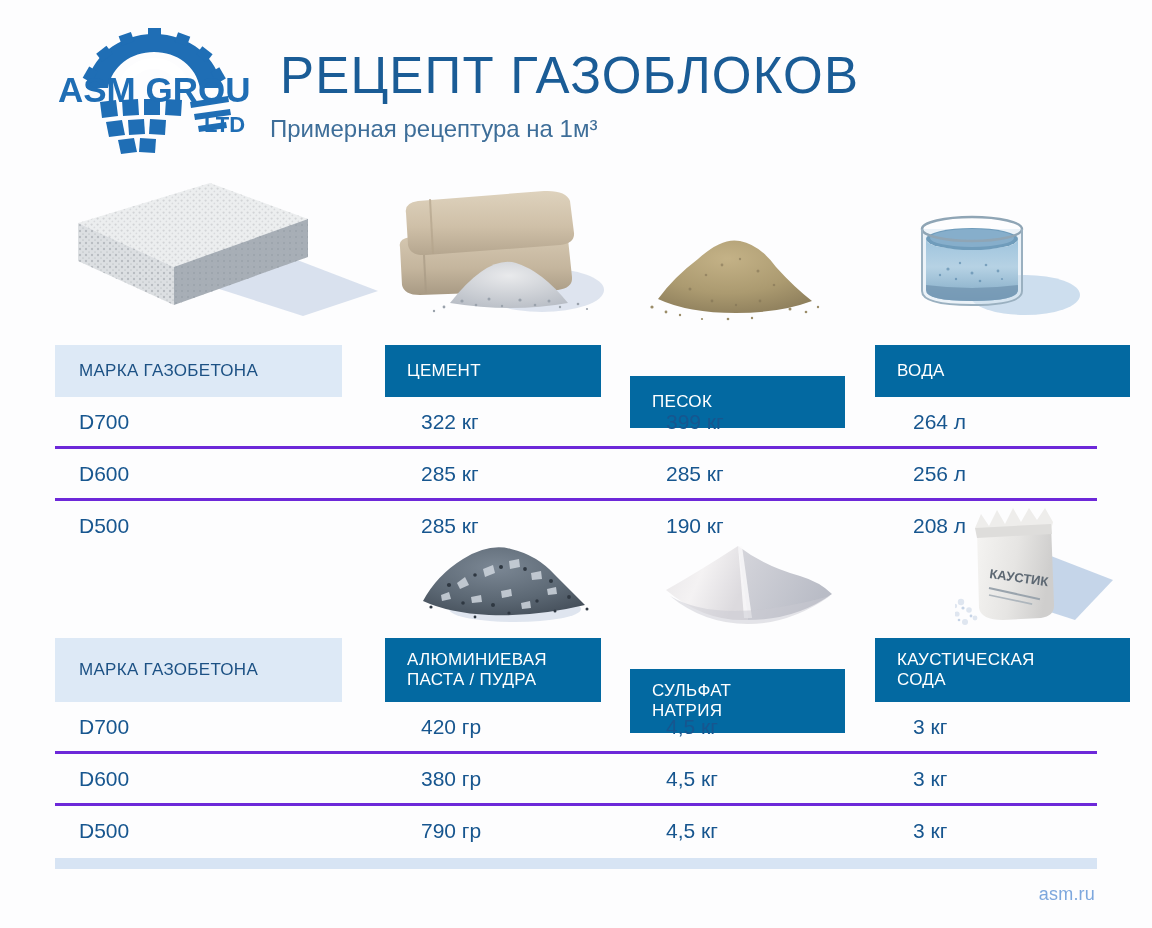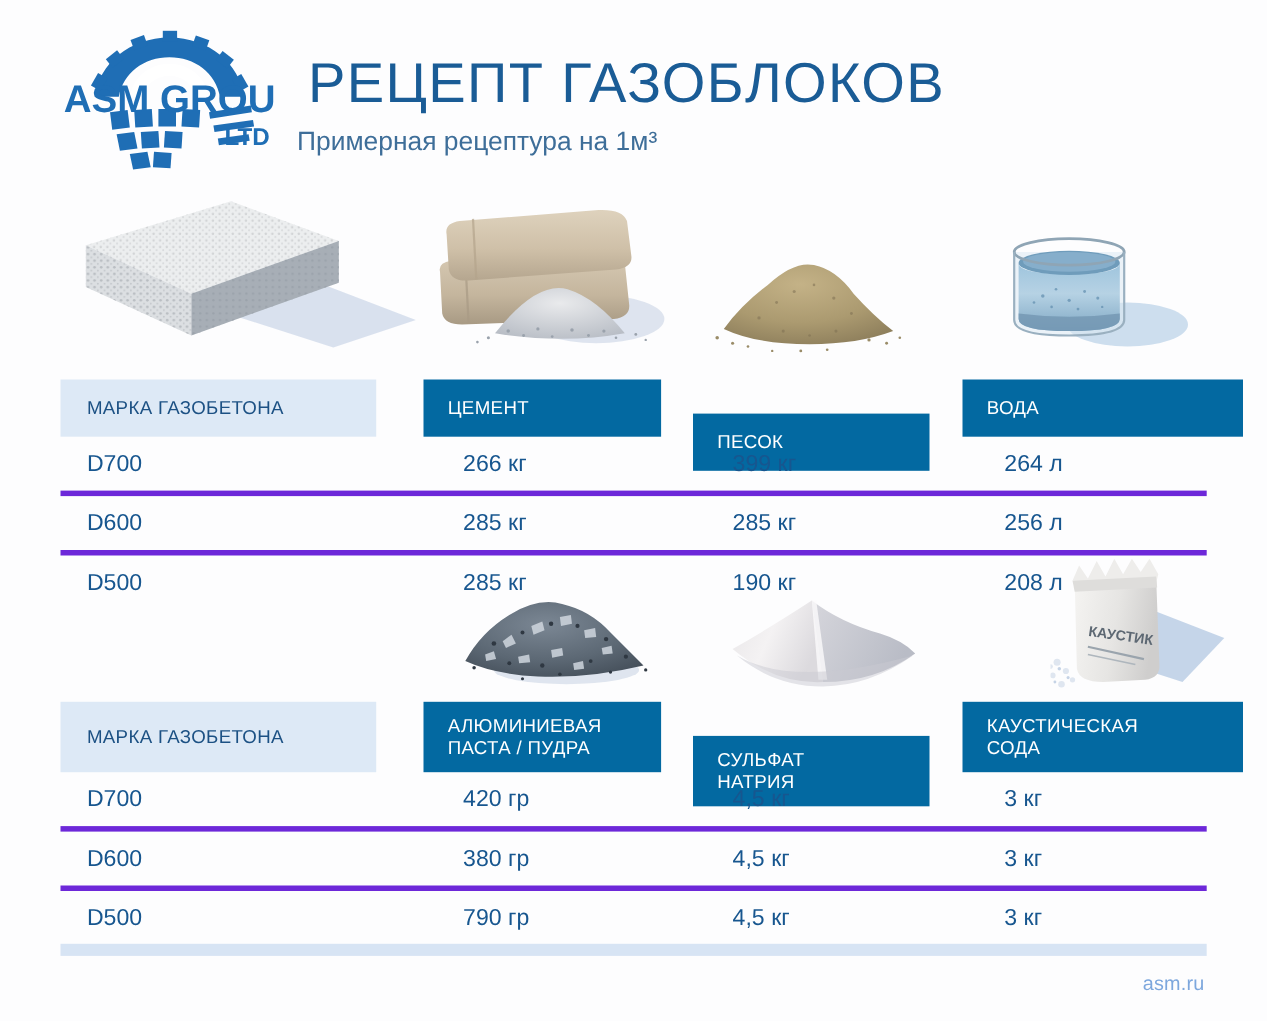--- a/index.html
+++ b/index.html
@@ -113,21 +113,21 @@
     padding-left: 22px;
   }
   .th-c2 { left: 330px; width: 216px; }
   .th-c3 { left: 575px; width: 215px; margin-top: 31px; }
   .th-c4 { left: 820px; width: 255px; }
 
   .tbody { position: relative; }
   .row {
     position: relative;
     height: 49px;
-    border-bottom: 5px solid #6d28d9;
+    border-bottom: 3px solid #6d28d9;
   }
   .row:last-child { border-bottom: none; }
 
   .cell {
     position: absolute;
     top: 0;
     height: 49px;
     display: flex;
     align-items: center;
     font-size: 21px;
@@ -364,21 +364,21 @@
   <div class="table table-1">
     <div class="thead">
       <div class="th th-mark">МАРКА ГАЗОБЕТОНА</div>
       <div class="th th-blue th-c2">ЦЕМЕНТ</div>
       <div class="th th-blue th-c3">ПЕСОК</div>
       <div class="th th-blue th-c4">ВОДА</div>
     </div>
     <div class="tbody">
       <div class="row">
         <div class="cell cell-mark">D700</div>
-        <div class="cell cell-c2">266 кг</div>
+        <div class="cell cell-c2">322 кг</div>
         <div class="cell cell-c3">399 кг</div>
         <div class="cell cell-c4">264 л</div>
       </div>
       <div class="row">
         <div class="cell cell-mark">D600</div>
         <div class="cell cell-c2">285 кг</div>
         <div class="cell cell-c3">285 кг</div>
         <div class="cell cell-c4">256 л</div>
       </div>
       <div class="row">

